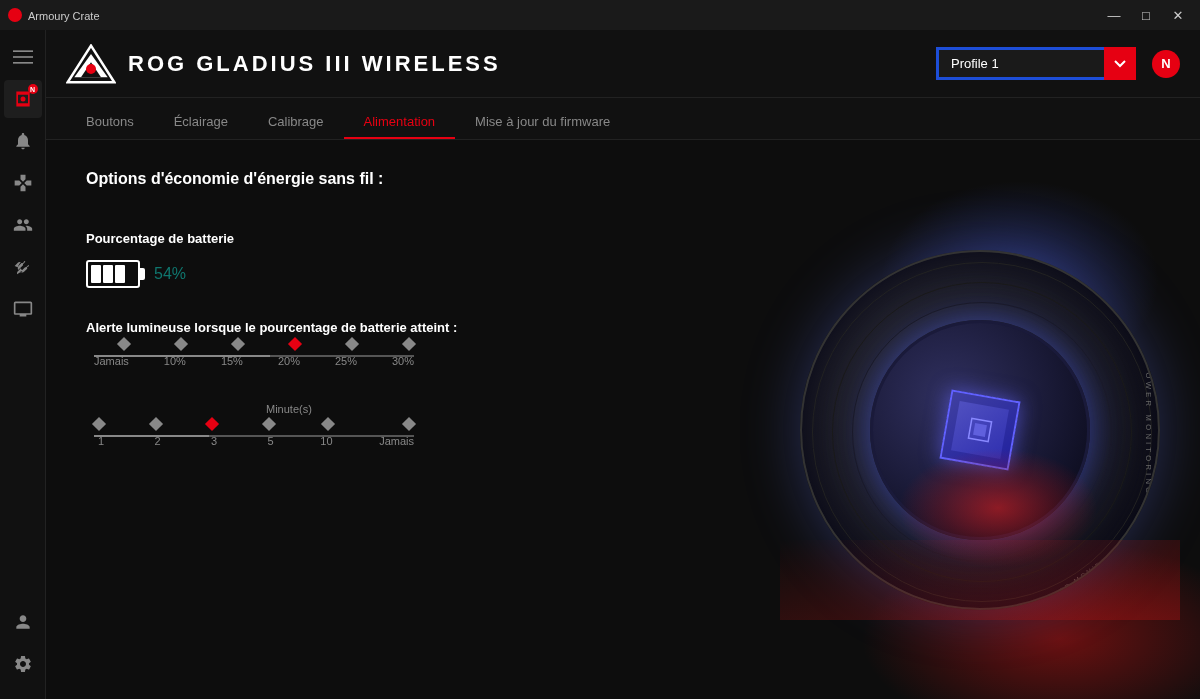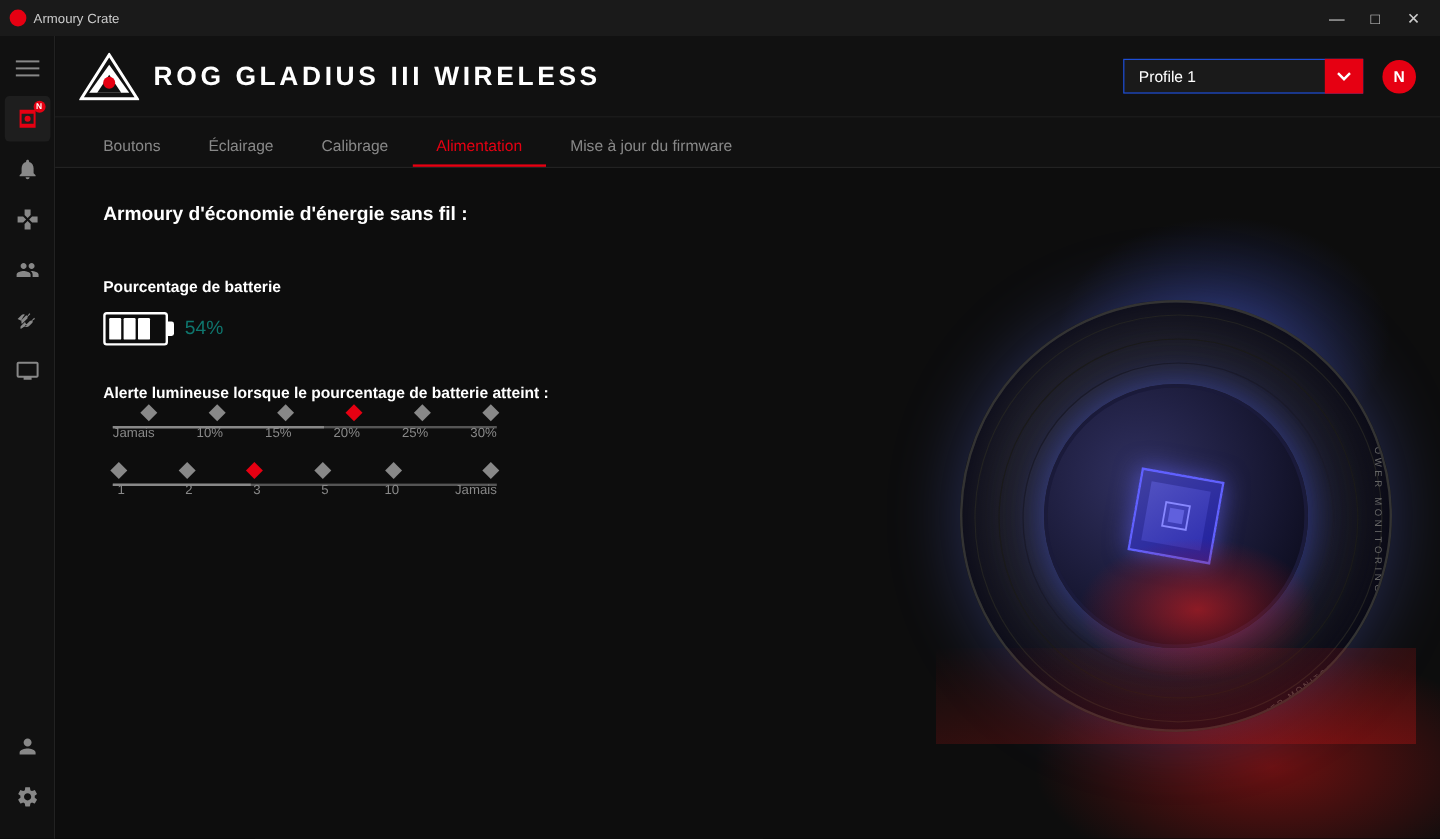--- a/index.html
+++ b/index.html
@@ -142,21 +142,21 @@
       text-transform: uppercase;
     }
     .header-spacer { flex: 1; }
     .profile-selector {
       display: flex;
       align-items: center;
       gap: 8px;
     }
     .profile-dropdown {
       background: #1a1a1a;
-      border: 1px solid #1d4ed8;
+      border: 3px solid #1d4ed8;
       color: #fff;
       padding: 6px 30px 6px 12px;
       font-size: 13px;
       width: 200px;
       appearance: none;
       cursor: pointer;
       position: relative;
     }
     .profile-dropdown-wrapper {
       position: relative;
@@ -576,21 +576,21 @@
       <div class="tab">Éclairage</div>
       <div class="tab">Calibrage</div>
       <div class="tab active">Alimentation</div>
       <div class="tab">Mise à jour du firmware</div>
     </div>
 
     <div class="content-area">
 
       <div class="left-panel">
 
-        <div class="section-title">Armoury d'économie d'énergie sans fil :</div>
+        <div class="section-title">Options d'économie d'énergie sans fil :</div>
 
         <div class="subsection-label">Pourcentage de batterie</div>
         <div class="battery-container">
           <div class="battery-icon">
             <div class="battery-bar"></div>
             <div class="battery-bar"></div>
             <div class="battery-bar"></div>
           </div>
           <span class="battery-percent">54%</span>
         </div>
@@ -624,20 +624,21 @@
               </div>
               <div class="slider-tick">
                 <div class="tick-diamond"></div>
                 <span class="tick-label">30%</span>
               </div>
             </div>
           </div>
         </div>
 
         <div class="slider-section">
+          <div class="slider-minute-label" style="text-align:left; margin-left:180px;">Minute(s)</div>
           <div class="slider-track-container">
             <div class="slider-track">
               <div class="slider-track-filled" style="width: 36%;"></div>
             </div>
             <div class="slider-ticks">
               <div class="slider-tick">
                 <div class="tick-diamond"></div>
                 <span class="tick-label">1</span>
               </div>
               <div class="slider-tick">

